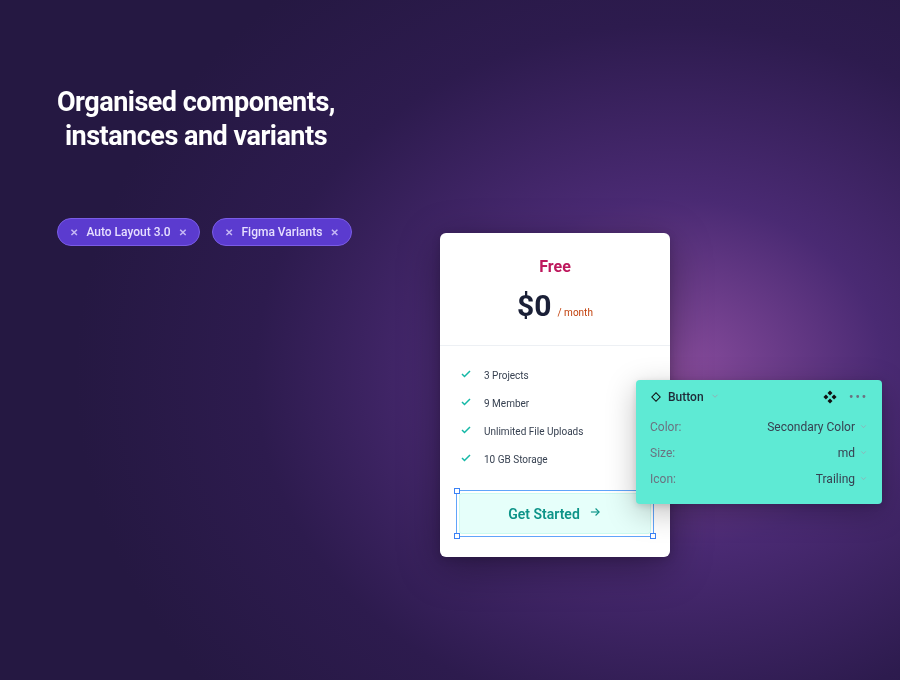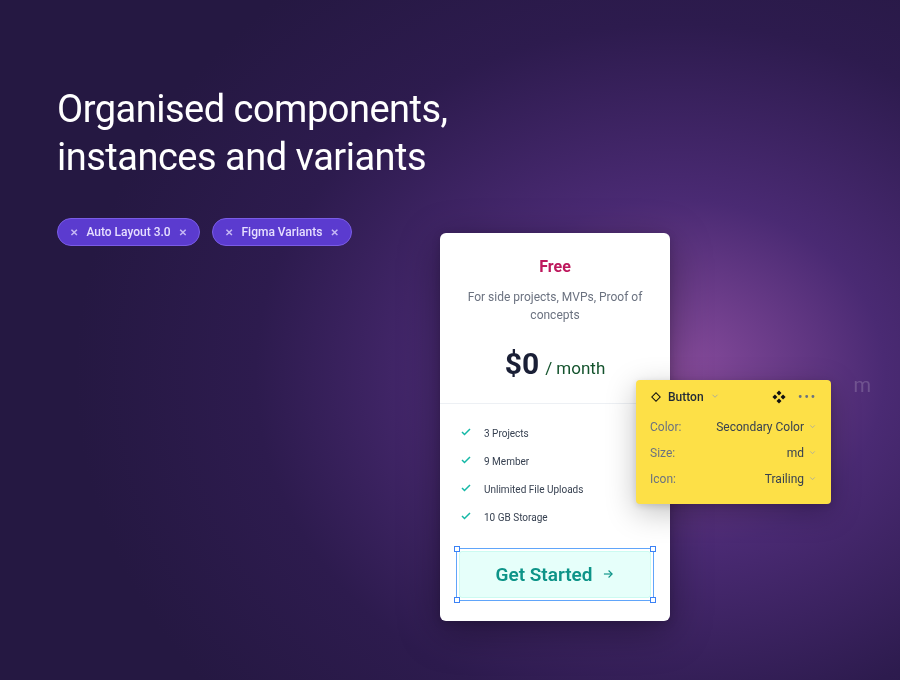--- a/index.html
+++ b/index.html
@@ -9,24 +9,25 @@
     background: radial-gradient(ellipse 600px 500px at 75% 55%, #8a4d9e 0%, #4a2a73 35%, #2d1b4e 70%, #251842 100%);
     font-family: -apple-system, BlinkMacSystemFont, "Segoe UI", Roboto, sans-serif;
     position: relative;
     overflow: hidden;
   }
   .heading {
     position: absolute;
     top: 86px;
     left: 57px;
     color: #ffffff;
-    font-size: 38px;
-    font-weight: 400;
+    font-size: 27px;
+    font-weight: 700;
     line-height: 1.25;
     letter-spacing: -0.5px;
+    text-align: center;
   }
   .pills {
     position: absolute;
     top: 218px;
     left: 57px;
     display: flex;
     gap: 12px;
   }
   .pill {
     display: inline-flex;
@@ -78,22 +79,22 @@
     align-items: baseline;
     justify-content: center;
     gap: 6px;
   }
   .price {
     font-size: 30px;
     font-weight: 700;
     color: #1a1f36;
   }
   .period {
-    font-size: 17px;
-    color: #14532d;
+    font-size: 10px;
+    color: #c2410c;
   }
   .features {
     padding: 22px 20px 14px;
     display: flex;
     flex-direction: column;
     gap: 14px;
   }
   .feat {
     display: flex;
     align-items: center;
@@ -121,35 +122,35 @@
   }
   .sel-handle.tl { top: -3px; left: -3px; }
   .sel-handle.tr { top: -3px; right: -3px; }
   .sel-handle.bl { bottom: -3px; left: -3px; }
   .sel-handle.br { bottom: -3px; right: -3px; }
   .cta {
     width: 100%;
     background: #e6fffa;
     border: 1px solid #ccfbf1;
     color: #0d9488;
-    font-size: 19px;
+    font-size: 14px;
     font-weight: 600;
     padding: 11px 0;
     display: flex;
     align-items: center;
     justify-content: center;
     gap: 8px;
     border-radius: 3px;
   }
   .inspector {
     position: absolute;
     top: 380px;
     left: 636px;
-    width: 195px;
-    background: #fde047;
+    width: 246px;
+    background: #5eead4;
     border-radius: 4px;
     box-shadow: 0 8px 30px rgba(0,0,0,0.25), 0 2px 6px rgba(0,0,0,0.12);
     padding: 10px 14px 12px;
     font-size: 12px;
     color: #374151;
   }
   .ins-header {
     display: flex;
     align-items: center;
     justify-content: space-between;
@@ -217,21 +218,20 @@
   <div class="pill">
     <span class="x-glyph">✕</span>
     <span>Figma Variants</span>
     <span class="x-glyph">✕</span>
   </div>
 </div>
 
 <div class="card">
   <div class="card-top">
     <div class="plan-name">Free</div>
-    <div class="plan-desc">For side projects, MVPs, Proof of concepts</div>
     <div class="price-row">
       <span class="price">$0</span>
       <span class="period">/ month</span>
     </div>
   </div>
   <div class="features">
     <div class="feat">
       <span class="check">
         <svg width="12" height="12" viewBox="0 0 24 24" fill="none" stroke="currentColor" stroke-width="3">
             <polyline points="20 6 9 17 4 12"></polyline>

